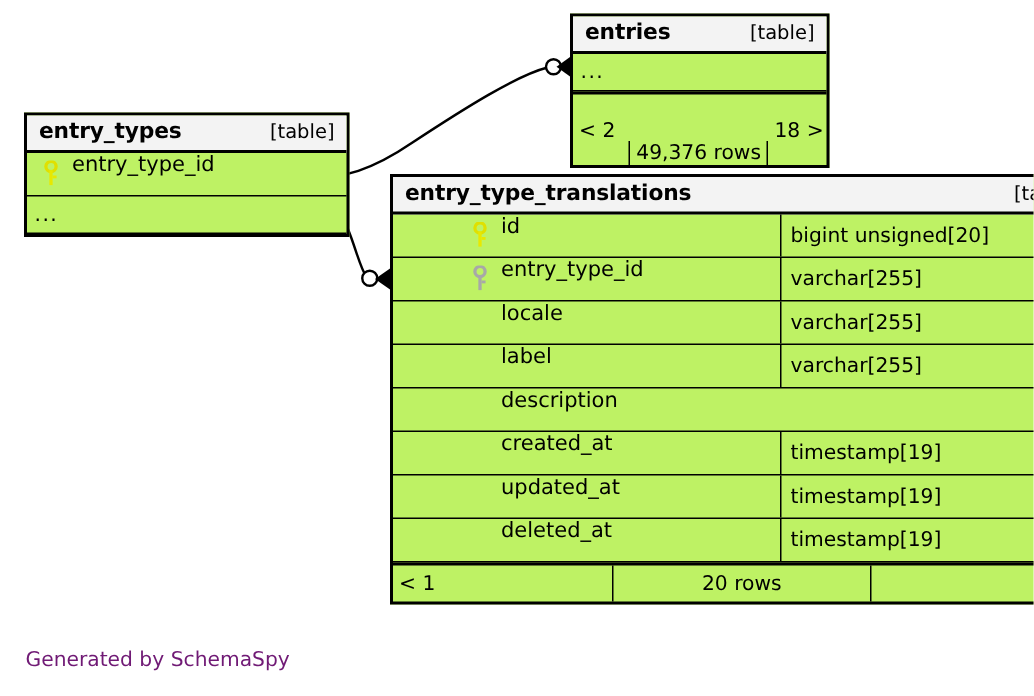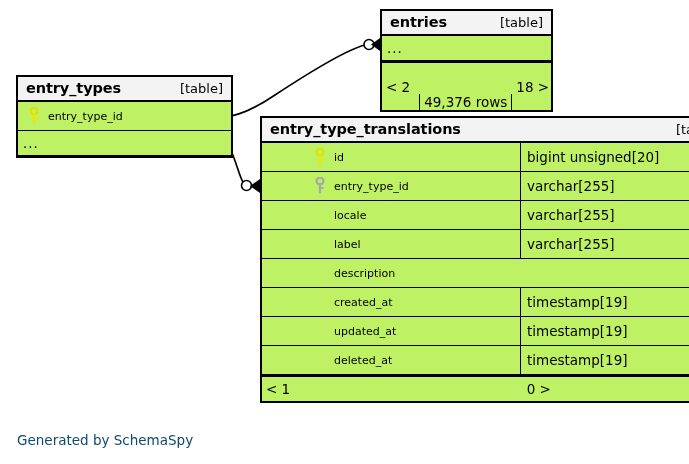--- a/index.html
+++ b/index.html
@@ -67,23 +67,22 @@
     border-bottom: 1px solid #000000;
     box-sizing: border-box;
     min-height: 29px;
   }
   .tbl-row:last-of-type {
     border-bottom: none;
   }
 
   .cell-name {
     display: flex;
-    align-items: center;
     padding-left: 6px;
-    font-size: 11px;
+    font-size: 14px;
     box-sizing: border-box;
     flex: 0 0 auto;
   }
   .cell-type {
     display: flex;
     align-items: center;
     padding-left: 6px;
     font-size: 13.5px;
     border-left: 1px solid #000000;
     box-sizing: border-box;
@@ -159,21 +158,21 @@
   #node-entry-type-translations .cell-name { flex: 0 0 258px; padding-left: 48px; }
   #node-entry-type-translations .tbl-footer .foot-left   { flex: 0 0 31.5%; }
   #node-entry-type-translations .tbl-footer .foot-center { flex: 1 1 auto; }
   #node-entry-type-translations .tbl-footer .foot-right  { flex: 0 0 31.5%; }
 
   .credit {
     position: absolute;
     left: 17px;
     top: 432px;
     font-size: 13.5px;
-    color: #0c4a6e;
+    color: #701a75;
     z-index: 2;
   }
 </style>
 </head>
 <body>
 
 <div id="diagram-canvas">
 
   <svg class="edge-layer" viewBox="0 0 689 464" width="689" height="464">
 
@@ -307,19 +306,20 @@
     <div class="tbl-row">
       <span class="cell-name">
         <span class="keyslot"></span>
         <span class="colname">deleted_at</span>
       </span>
       <span class="cell-type">timestamp[19]</span>
     </div>
 
     <div class="tbl-footer">
       <span class="foot-cell foot-left">&lt; 1</span>
+      <span class="foot-cell foot-center">20 rows</span>
       <span class="foot-cell foot-right">0 &gt;</span>
     </div>
   </div>
 
   <div class="credit">Generated by SchemaSpy</div>
 
 </div>
 
 </body></html>

